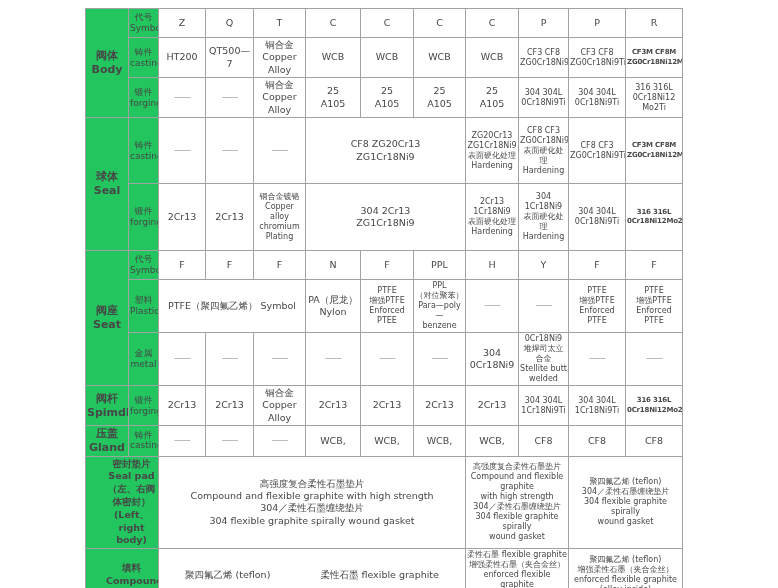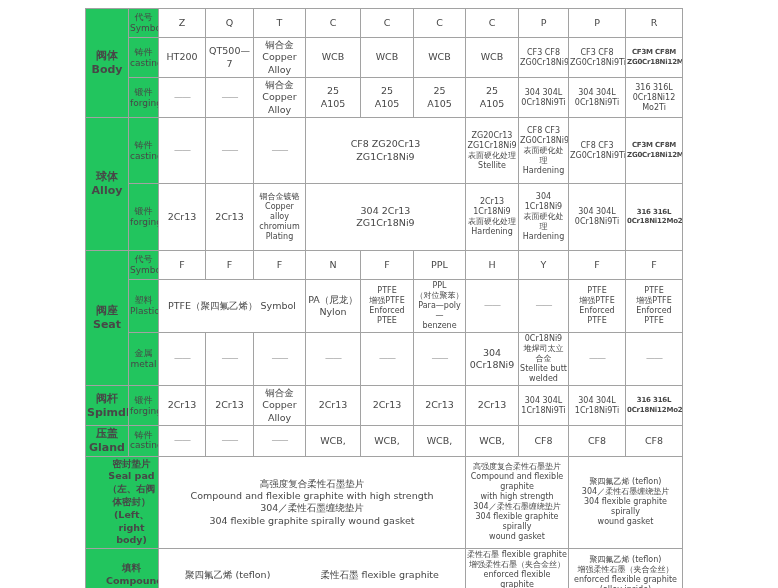--- a/index.html
+++ b/index.html
@@ -105,32 +105,32 @@
 0Cr18Ni9Ti</td>
     <td class="sm">304 304L
 0Cr18Ni9Ti</td>
     <td class="sm">316 316L
 0Cr18Ni12
 Mo2Ti</td>
   </tr>
 
   <tr style="height:66px" class="sec">
     <td class="cat" rowspan="2">球体
-Alloy</td>
+Seal</td>
     <td class="sub">铸件
 casting</td>
     <td class="dash">——</td>
     <td class="dash">——</td>
     <td class="dash">——</td>
     <td colspan="3">CF8  ZG20Cr13
 ZG1Cr18Ni9</td>
     <td class="sm">ZG20Cr13
 ZG1Cr18Ni9
 表面硬化处理
-Stellite</td>
+Hardening</td>
     <td class="sm">CF8 CF3
 ZG0Cr18Ni9Ti
 表面硬化处理
 Hardening</td>
     <td class="sm">CF8 CF3
 ZG0Cr18Ni9Ti</td>
     <td class="xs">CF3M CF8M
 ZG0Cr18Ni12Mo2Ti</td>
   </tr>
 

